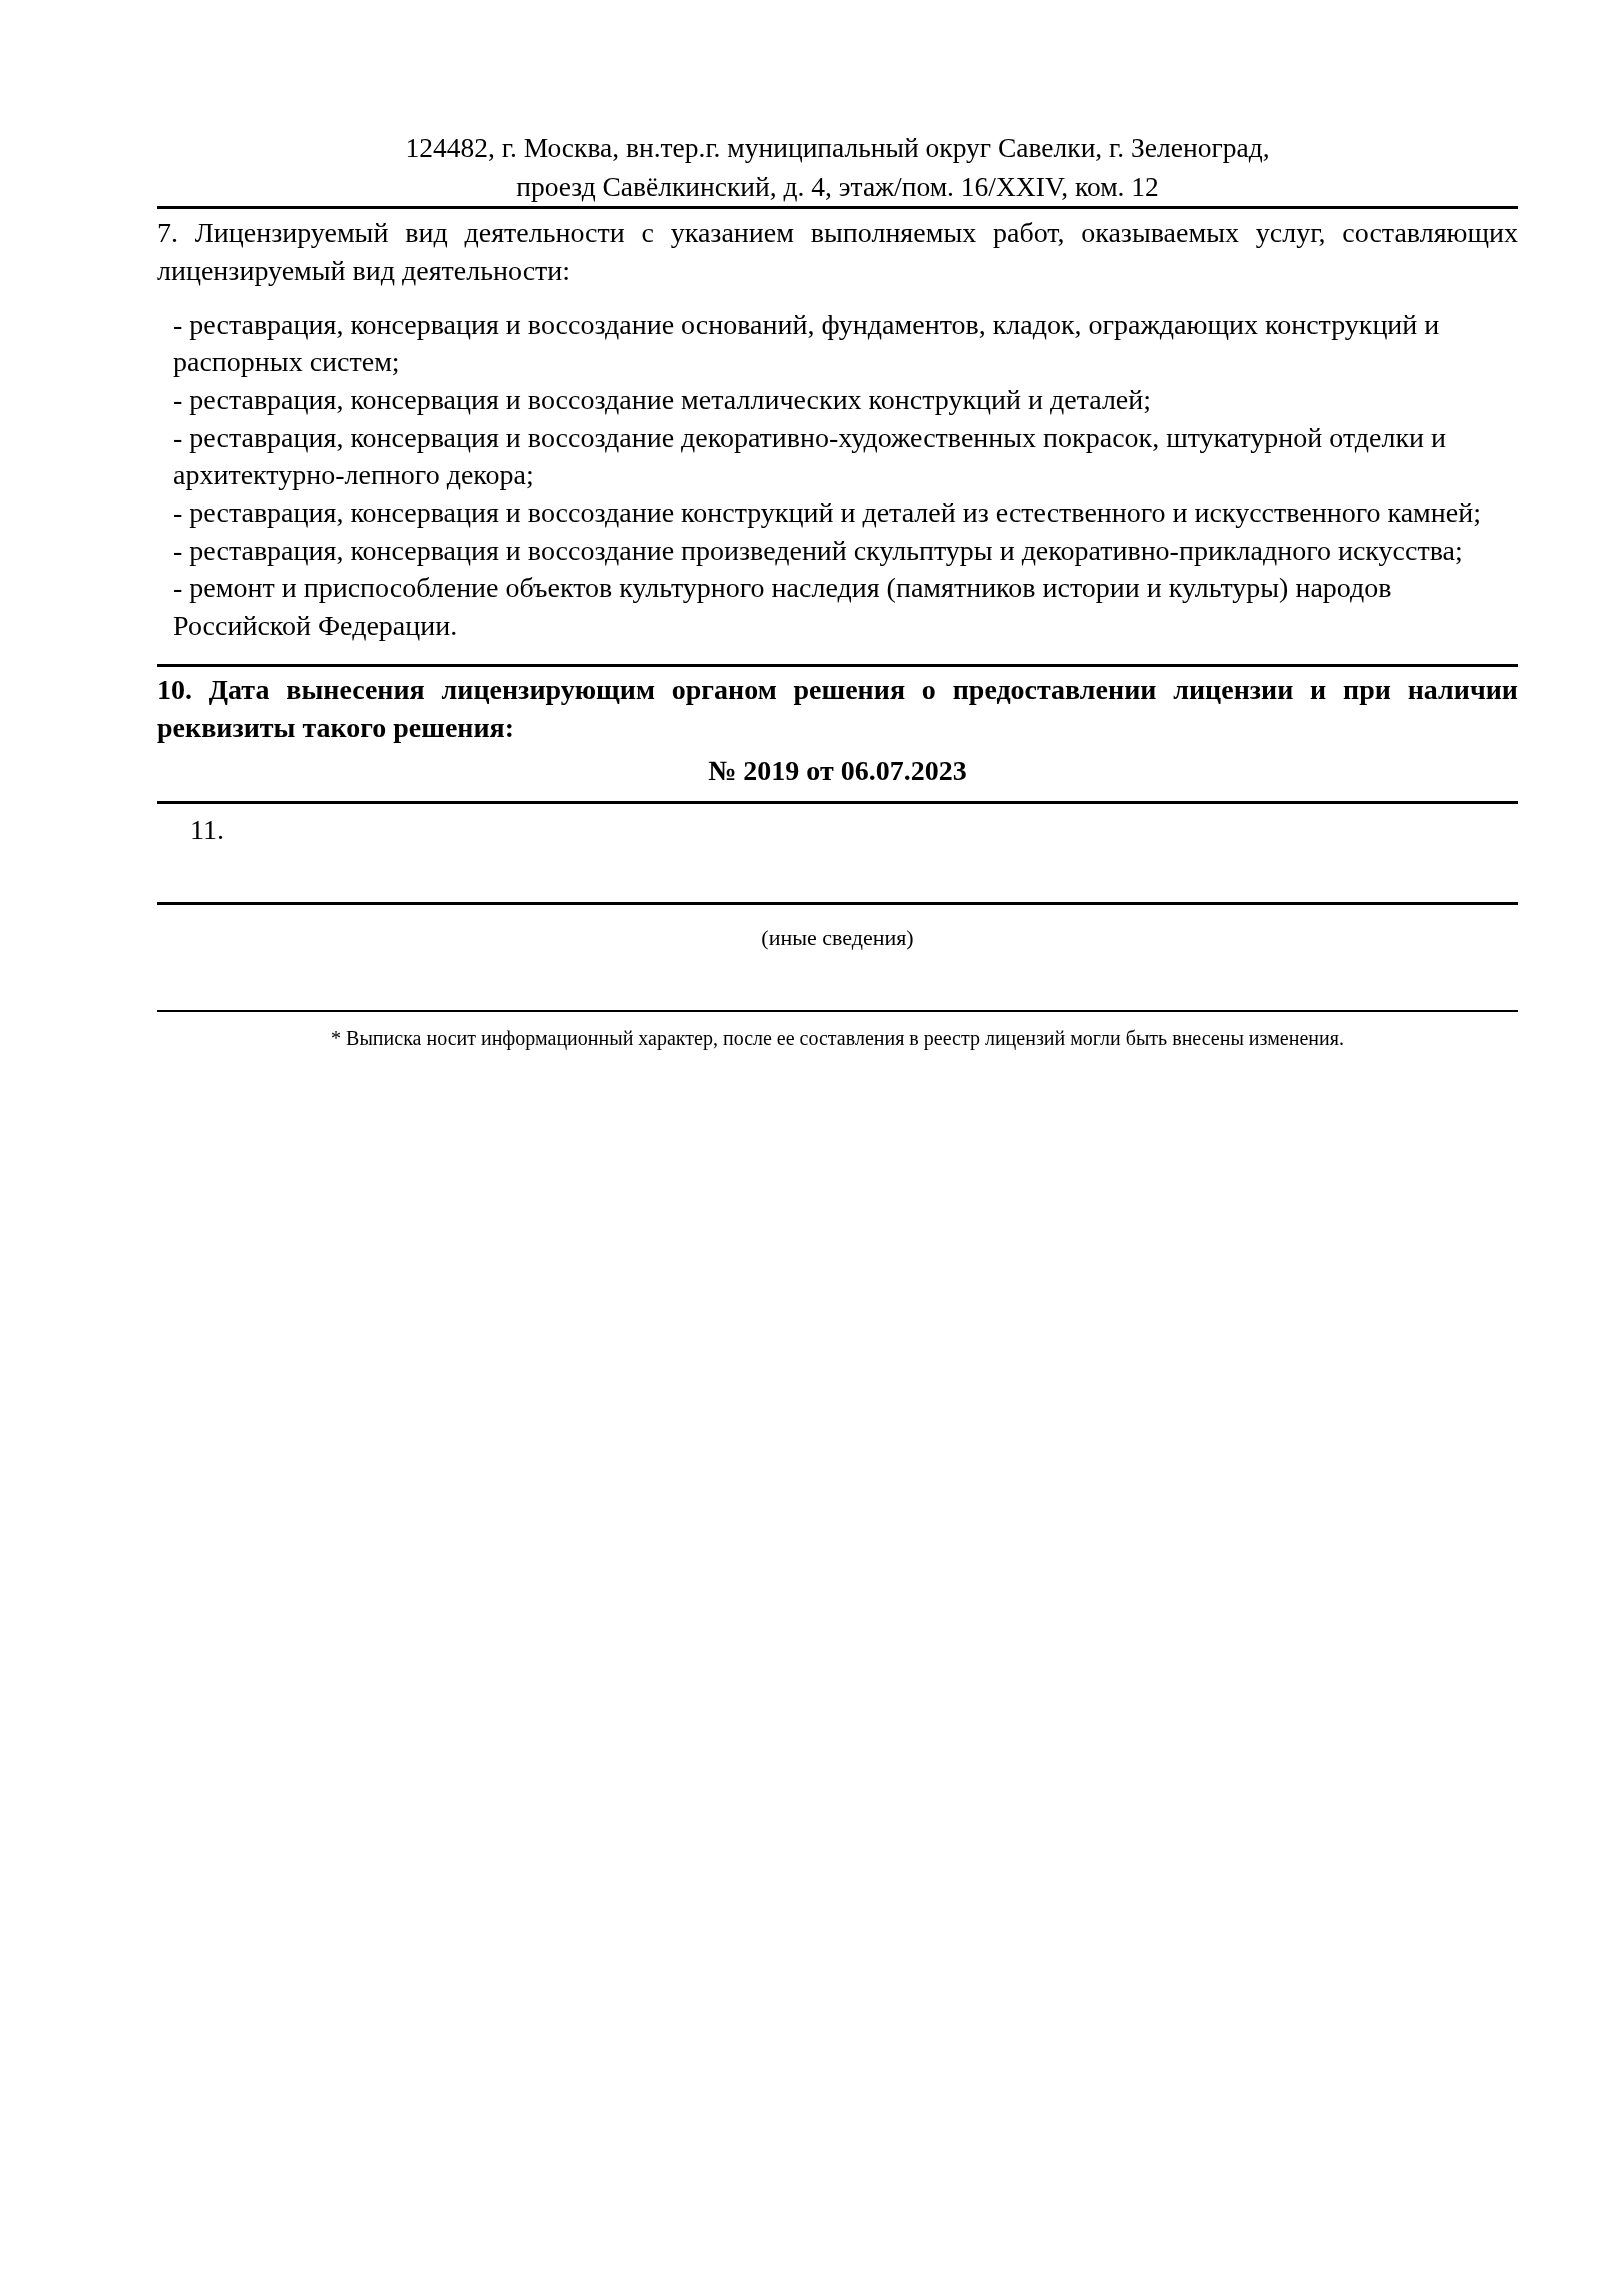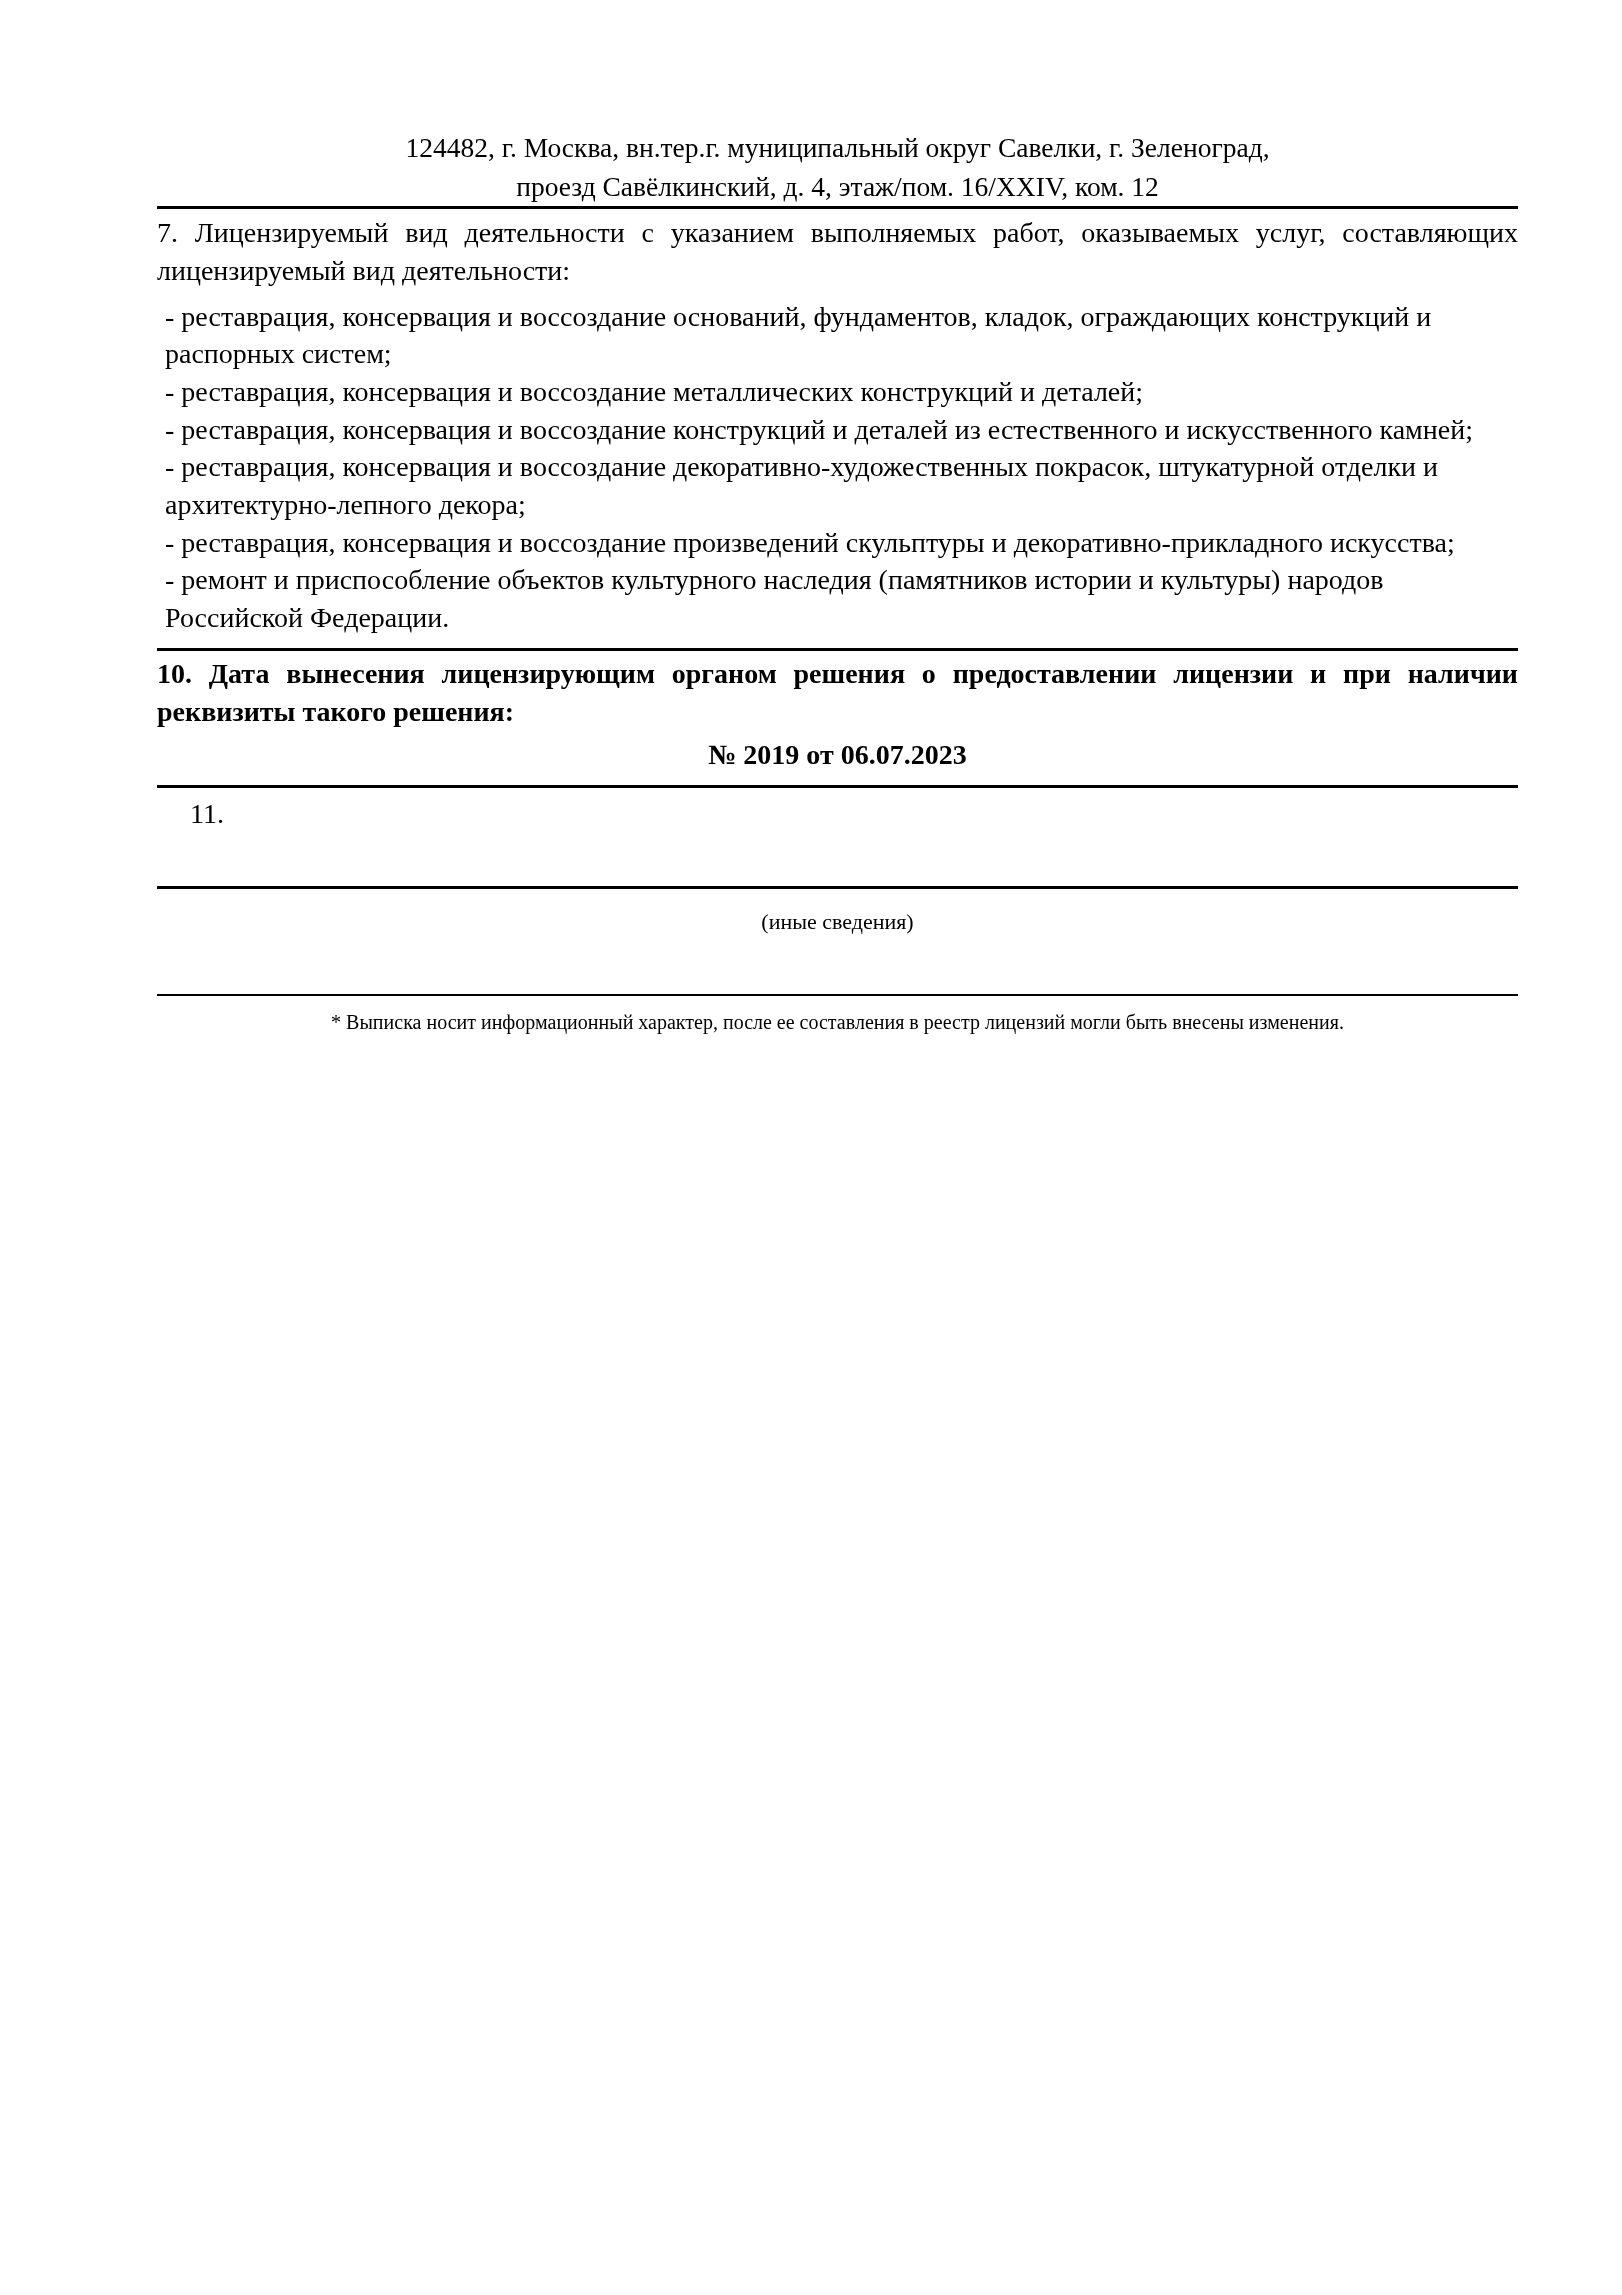--- a/index.html
+++ b/index.html
@@ -80,21 +80,21 @@
   .para.left {
     text-align: left;
   }
 
   
   .para.justified-last {
     text-align: justify;
   }
 
   .list {
-    margin: 8px;
+    margin: 16px;
     padding: 0;
     list-style: none;
   }
   .list li {
     font-size: 28px;
     line-height: 1.345;
     margin: 0;
     text-align: left;
   }
 
@@ -144,22 +144,22 @@
       <span class="address-line">проезд Савёлкинский, д. 4, этаж/пом. 16/XXIV, ком. 12</span>
     </div>
 
     <hr class="rule">
 
     <div class="row field-9">
       <p class="para justified-last">7. Лицензируемый вид деятельности с указанием выполняемых работ, оказываемых услуг, составляющих лицензируемый вид деятельности:</p>
       <ul class="list">
         <li>- реставрация, консервация и воссоздание оснований, фундаментов, кладок, ограждающих конструкций и распорных систем;</li>
         <li>- реставрация, консервация и воссоздание металлических конструкций и деталей;</li>
+        <li>- реставрация, консервация и воссоздание декоративно-художественных покрасок, штукатурной отделки и архитектурно-лепного декора;</li>
         <li>- реставрация, консервация и воссоздание конструкций и деталей из естественного и искусственного камней;</li>
-        <li>- реставрация, консервация и воссоздание декоративно-художественных покрасок, штукатурной отделки и архитектурно-лепного декора;</li>
         <li>- реставрация, консервация и воссоздание произведений скульптуры и декоративно-прикладного искусства;</li>
         <li>- ремонт и приспособление объектов культурного наследия (памятников истории и культуры) народов Российской Федерации.</li>
       </ul>
     </div>
 
     <hr class="rule">
 
     <div class="row field-10">
       <p class="para justified-last">10. Дата вынесения лицензирующим органом решения о предоставлении лицензии и при наличии реквизиты такого решения:</p>
       <div class="decision">№ 2019 от 06.07.2023</div>

